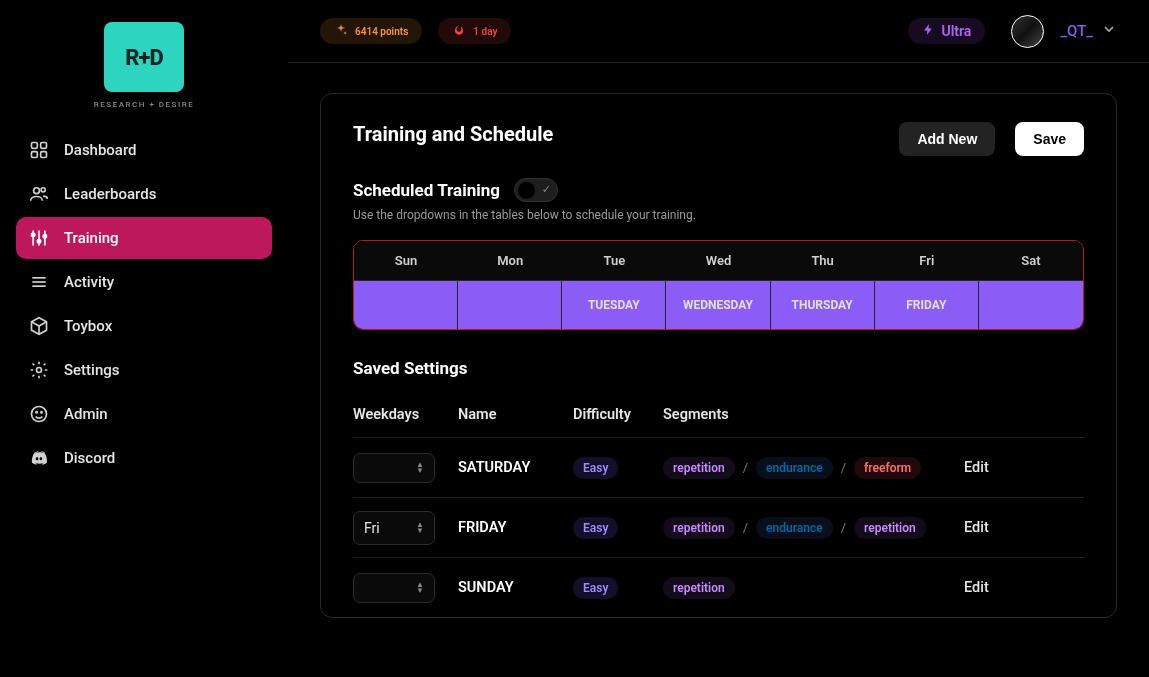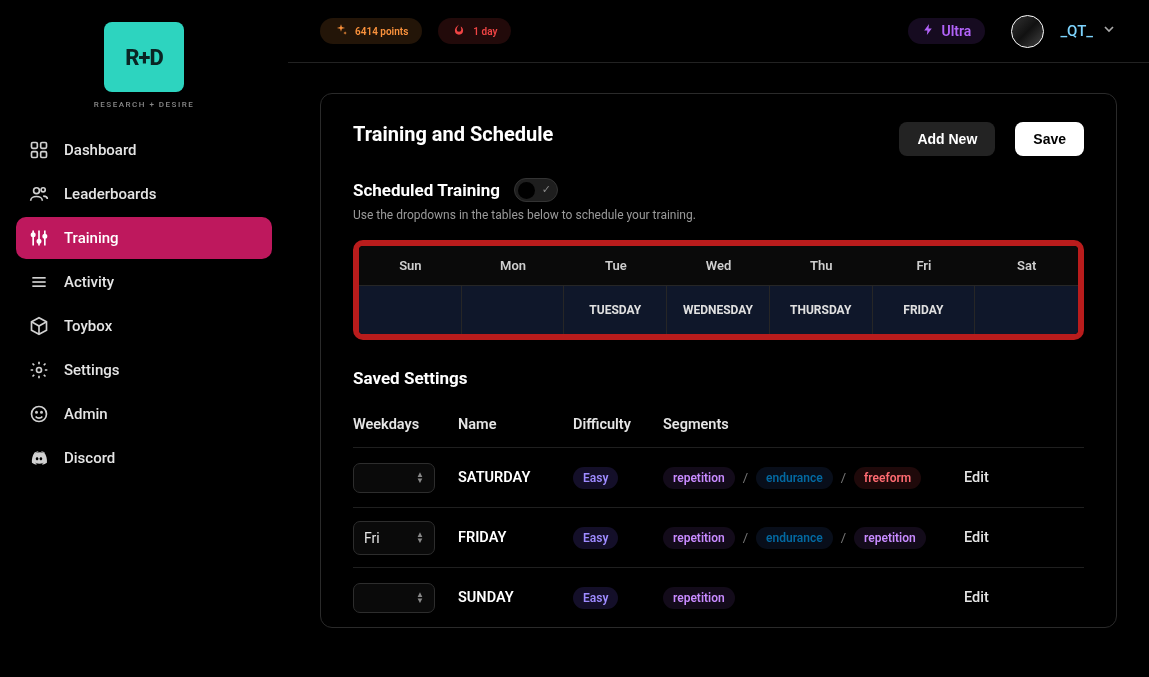--- a/index.html
+++ b/index.html
@@ -90,21 +90,21 @@
 }
 .pill-points { background: rgba(251,146,60,0.14); color: #fb923c; }
 .pill-day { background: rgba(239,68,68,0.14); color: #ef4444; }
 .pill-ultra { background: rgba(168,85,247,0.13); color: #b263f9; margin-left: auto; font-size: 14px; }
 .avatar {
   width: 33px; height: 33px; border-radius: 50%;
   background: linear-gradient(135deg,#333 0%,#111 50%,#444 100%);
   border: 1.5px solid #fff;
   margin-left: 10px;
 }
-.username { font-size: 15px; font-weight: 500; color: #7dd3fc; }
+.username { font-size: 15px; font-weight: 500; color: #8b5cf6; }
 .chev-wrap { display: flex; align-items: center; gap: 8px; cursor: pointer; }
 .chev-down { color: #aaa; }
 .content {
   flex: 1;
   padding: 30px 32px;
   overflow-y: auto;
 }
 .panel {
   border: 1px solid #2a2a2a;
   border-radius: 12px;
@@ -136,27 +136,27 @@
   width: 44px; height: 24px; background: #1e1e1e; border-radius: 999px;
   position: relative; display: inline-block; border:1px solid #333;
 }
 .toggle::after {
   content: ""; position: absolute; left: 3px; top: 2.5px;
   width: 17px; height: 17px; background: #000; border-radius: 50%;
 }
 .toggle-check { position:absolute; right:6px; top:4px; color:#888; font-size:11px; }
 .sched-desc { font-size: 12px; color: #9a9a9a; margin-bottom: 18px; }
 .day-table {
-  border: 6px solid #b91c1c; border-radius: 10px; overflow: hidden;
+  border: 1px solid #b91c1c; border-radius: 10px; overflow: hidden;
   margin-bottom: 28px;
 }
 .day-head-row, .day-body-row { display: grid; grid-template-columns: repeat(7,1fr); }
 .day-head-row { background: #0a0a0a; border-bottom: 1px solid #262626; }
 .day-head { padding: 12px 0; text-align: center; font-size: 13px; font-weight: 600; color: #cfcfcf; }
-.day-body-row { background: #0f172a; }
+.day-body-row { background: #8b5cf6; }
 .day-cell {
   padding: 14px 6px; text-align: center; font-size: 12px; font-weight: 700;
   color: #e0e0e0; border-right: 1px solid #262626; min-height: 48px;
   display:flex; align-items:center; justify-content:center;
 }
 .day-cell:last-child { border-right: none; }
 .saved-section { padding: 0 32px 0; }
 .saved-title { font-size: 17px; font-weight: 700; margin-bottom: 18px; }
 .settings-head-row, .settings-row {
   display: grid;

